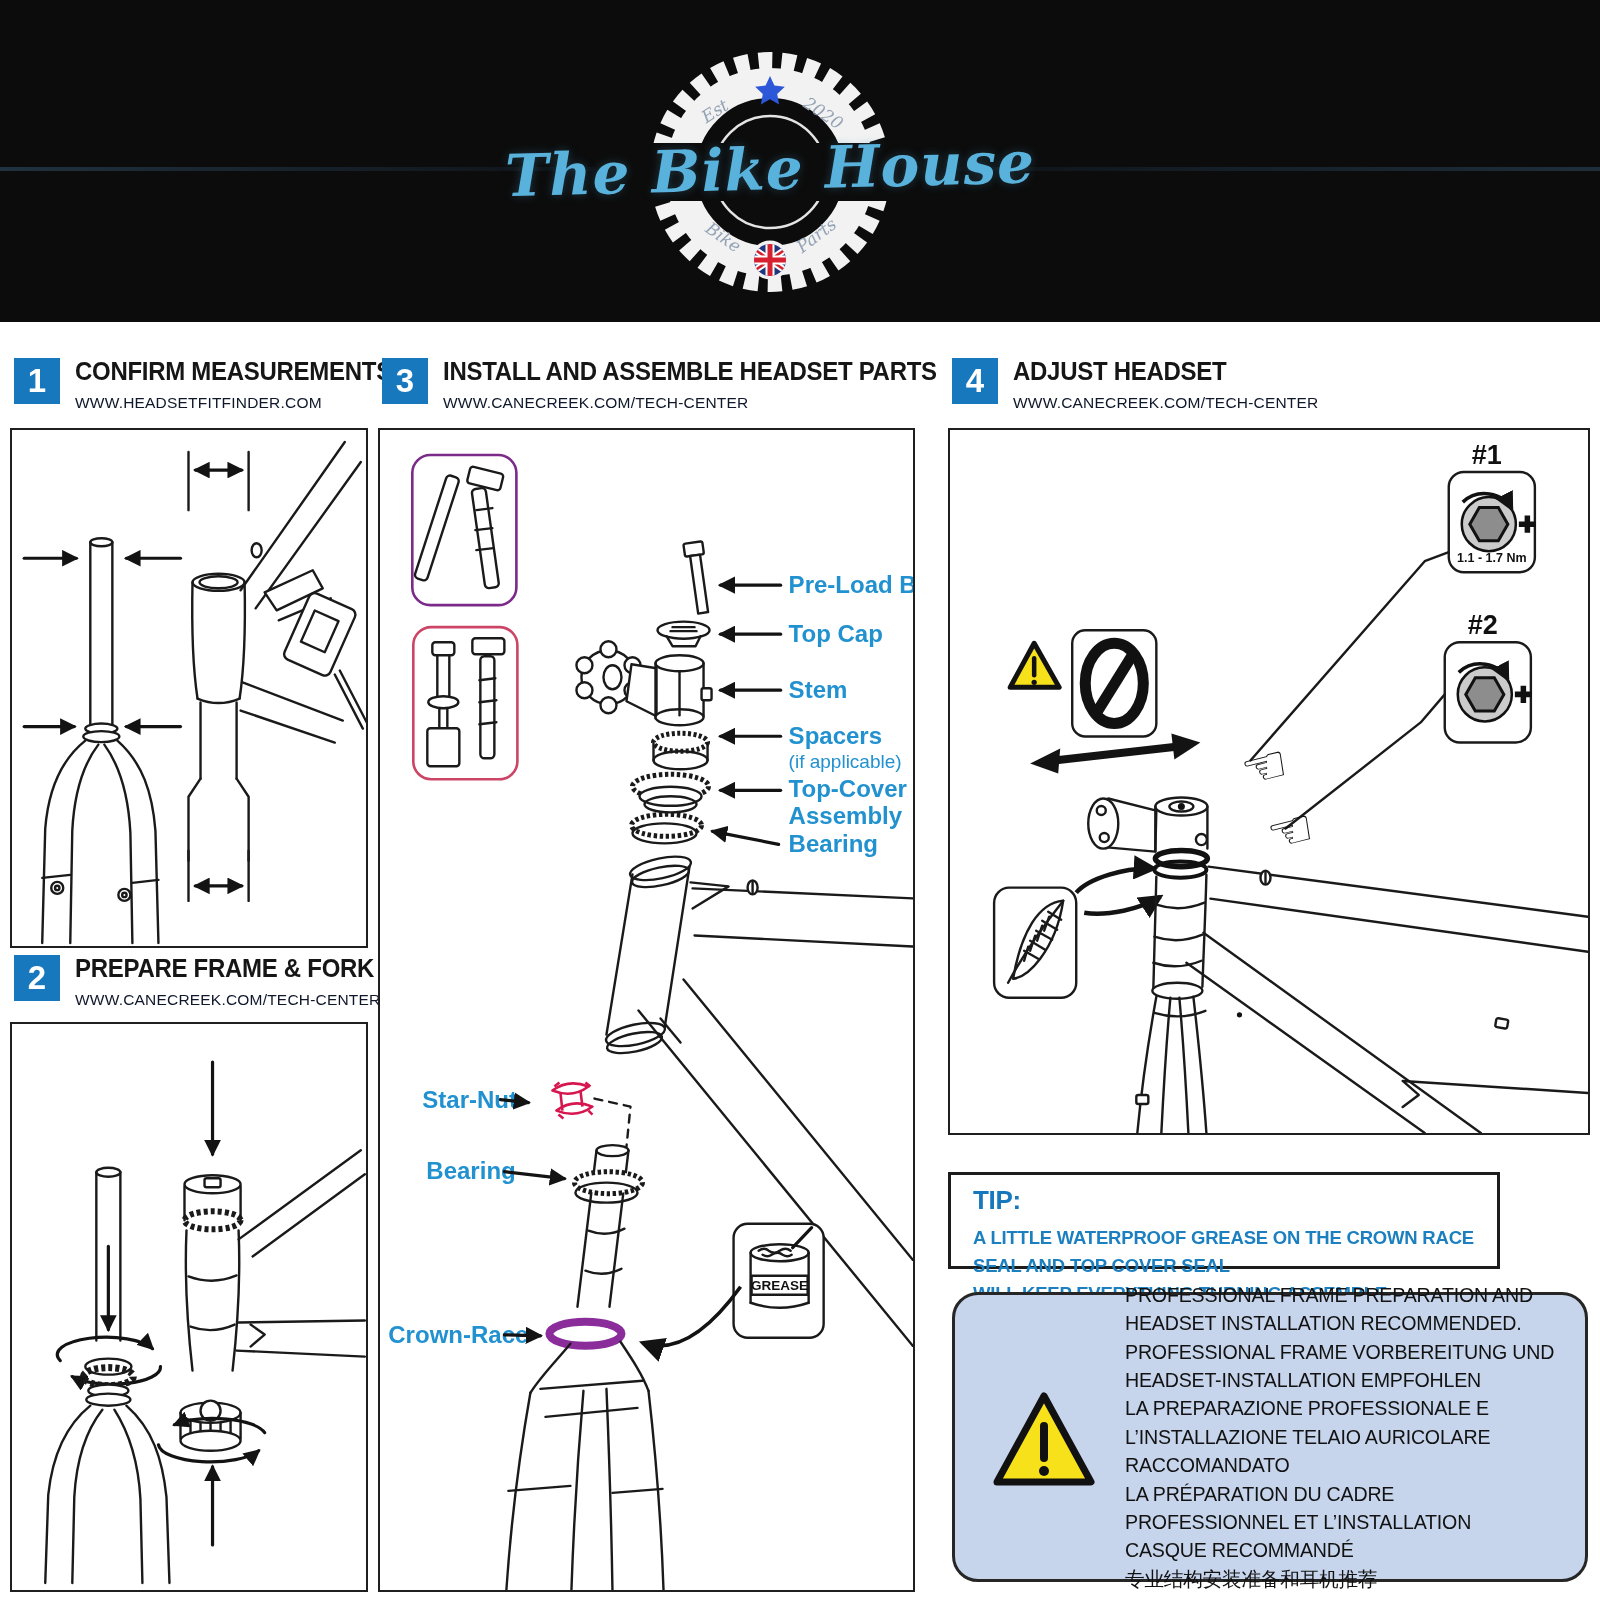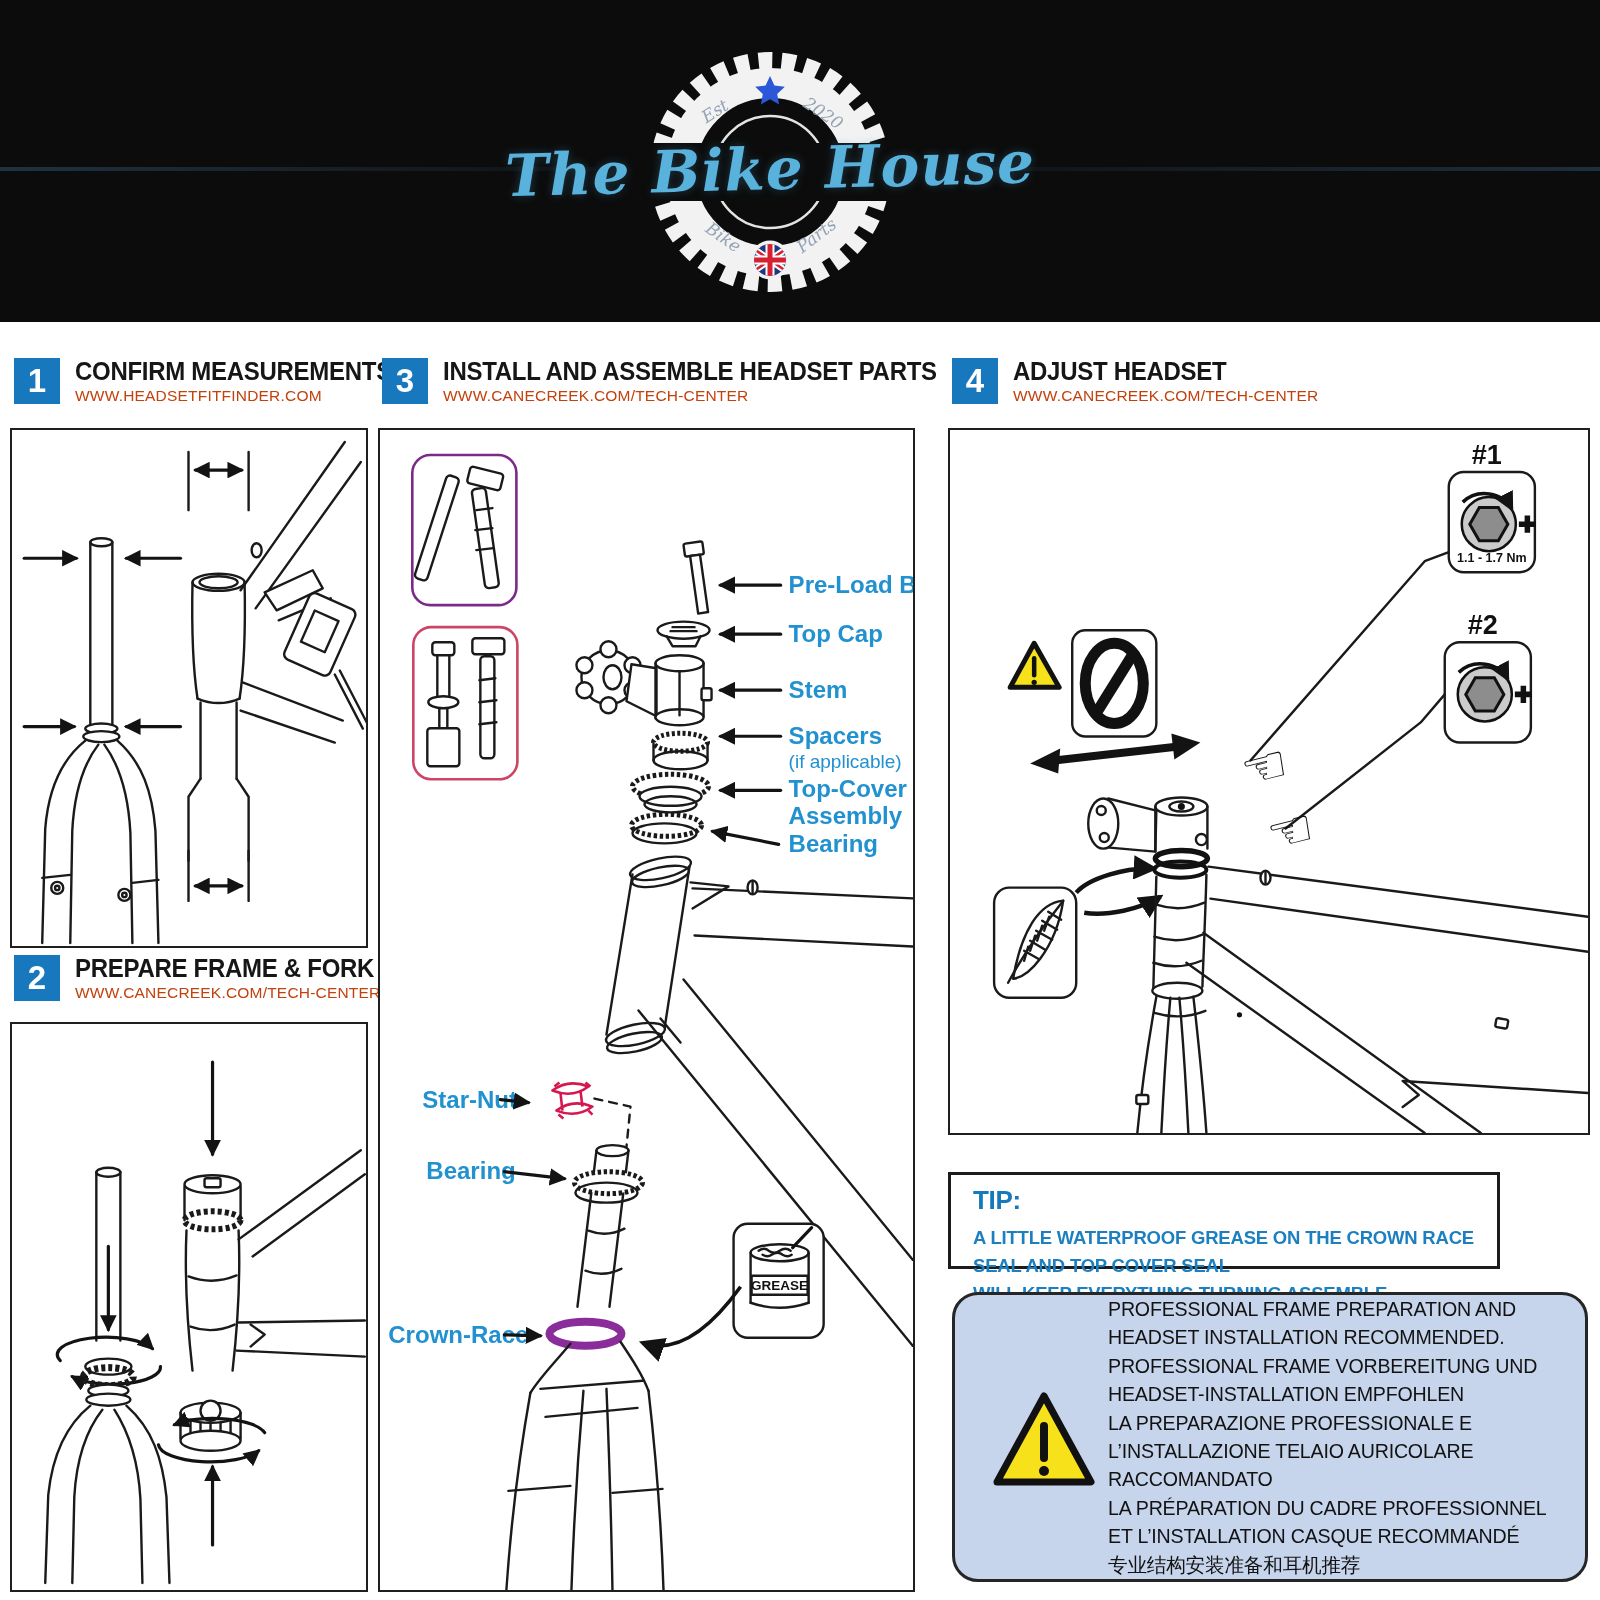--- a/index.html
+++ b/index.html
@@ -13,39 +13,39 @@
   .brand{position:absolute;left:770px;top:172px;transform:translate(-50%,-54%) rotate(-1.5deg);
          font-family:"DejaVu Serif",serif;font-style:italic;font-weight:700;
          font-size:58px;color:#58b2dc;white-space:nowrap;letter-spacing:1px;
          text-shadow:0 0 10px rgba(70,150,190,.35);}
   
   .sechead{position:absolute;display:flex;align-items:flex-start;gap:15px;}
   .numbox{width:46px;height:46px;background:#1878be;color:#fff;display:flex;
           align-items:center;justify-content:center;font-size:33px;font-weight:700;flex:0 0 auto;}
   .sectitle{font-size:25px;font-weight:700;color:#161616;letter-spacing:-.3px;line-height:1.05;
             transform:scaleX(.96);transform-origin:left;white-space:nowrap;}
-  .securl{font-size:15.5px;color:#c2410c;letter-spacing:.2px;margin-top:3px;white-space:nowrap;}
+  .securl{font-size:15.5px;color:#0f172a;letter-spacing:.2px;margin-top:10px;white-space:nowrap;}
   
   .panel{position:absolute;border:2.5px solid #1f1f1f;background:#fff;box-sizing:border-box;}
   .panel svg{display:block;width:100%;height:100%;}
   
   .ln{fill:none;stroke:#1a1a1a;stroke-width:2.4;stroke-linecap:round;stroke-linejoin:round;}
   .fw{fill:#fff;stroke:#1a1a1a;stroke-width:2.4;stroke-linejoin:round;}
   .thk{fill:none;stroke:#131313;stroke-width:3.2;stroke-linecap:round;}
   .lbl{font-family:"Liberation Sans",sans-serif;font-size:24px;font-weight:700;fill:#2191cf;}
   .lbl2{font-family:"Liberation Sans",sans-serif;font-size:19px;font-weight:400;fill:#2191cf;}
   .hash{font-family:"Liberation Sans",sans-serif;font-size:27px;font-weight:700;fill:#111;}
   
   .tip{position:absolute;border:3px solid #1c1c1c;background:#fff;box-sizing:border-box;
        padding:10px 16px 10px 22px;}
   .tip-h{font-size:26px;font-weight:700;color:#1779bd;letter-spacing:-.3px;}
   .tip-b{font-size:18.5px;font-weight:700;color:#1b7fc0;margin-top:8px;line-height:1.5;letter-spacing:-.2px;}
   
   .notice{position:absolute;background:#c6d4ec;border:3px solid #262626;border-radius:26px;
-          box-sizing:border-box;display:flex;align-items:center;gap:9px;padding:18px 20px 18px 34px;}
+          box-sizing:border-box;display:flex;align-items:center;gap:26px;padding:18px 20px 18px 34px;}
   .notice-txt{font-size:20px;color:#121212;line-height:1.42;letter-spacing:-.2px;width:470px;
               transform:scaleX(.98);transform-origin:left;}
 </style>
 </head>
 <body>
 
 <div class="page">
 
   <div class="hdr">
     <div class="hdr-line"></div>

